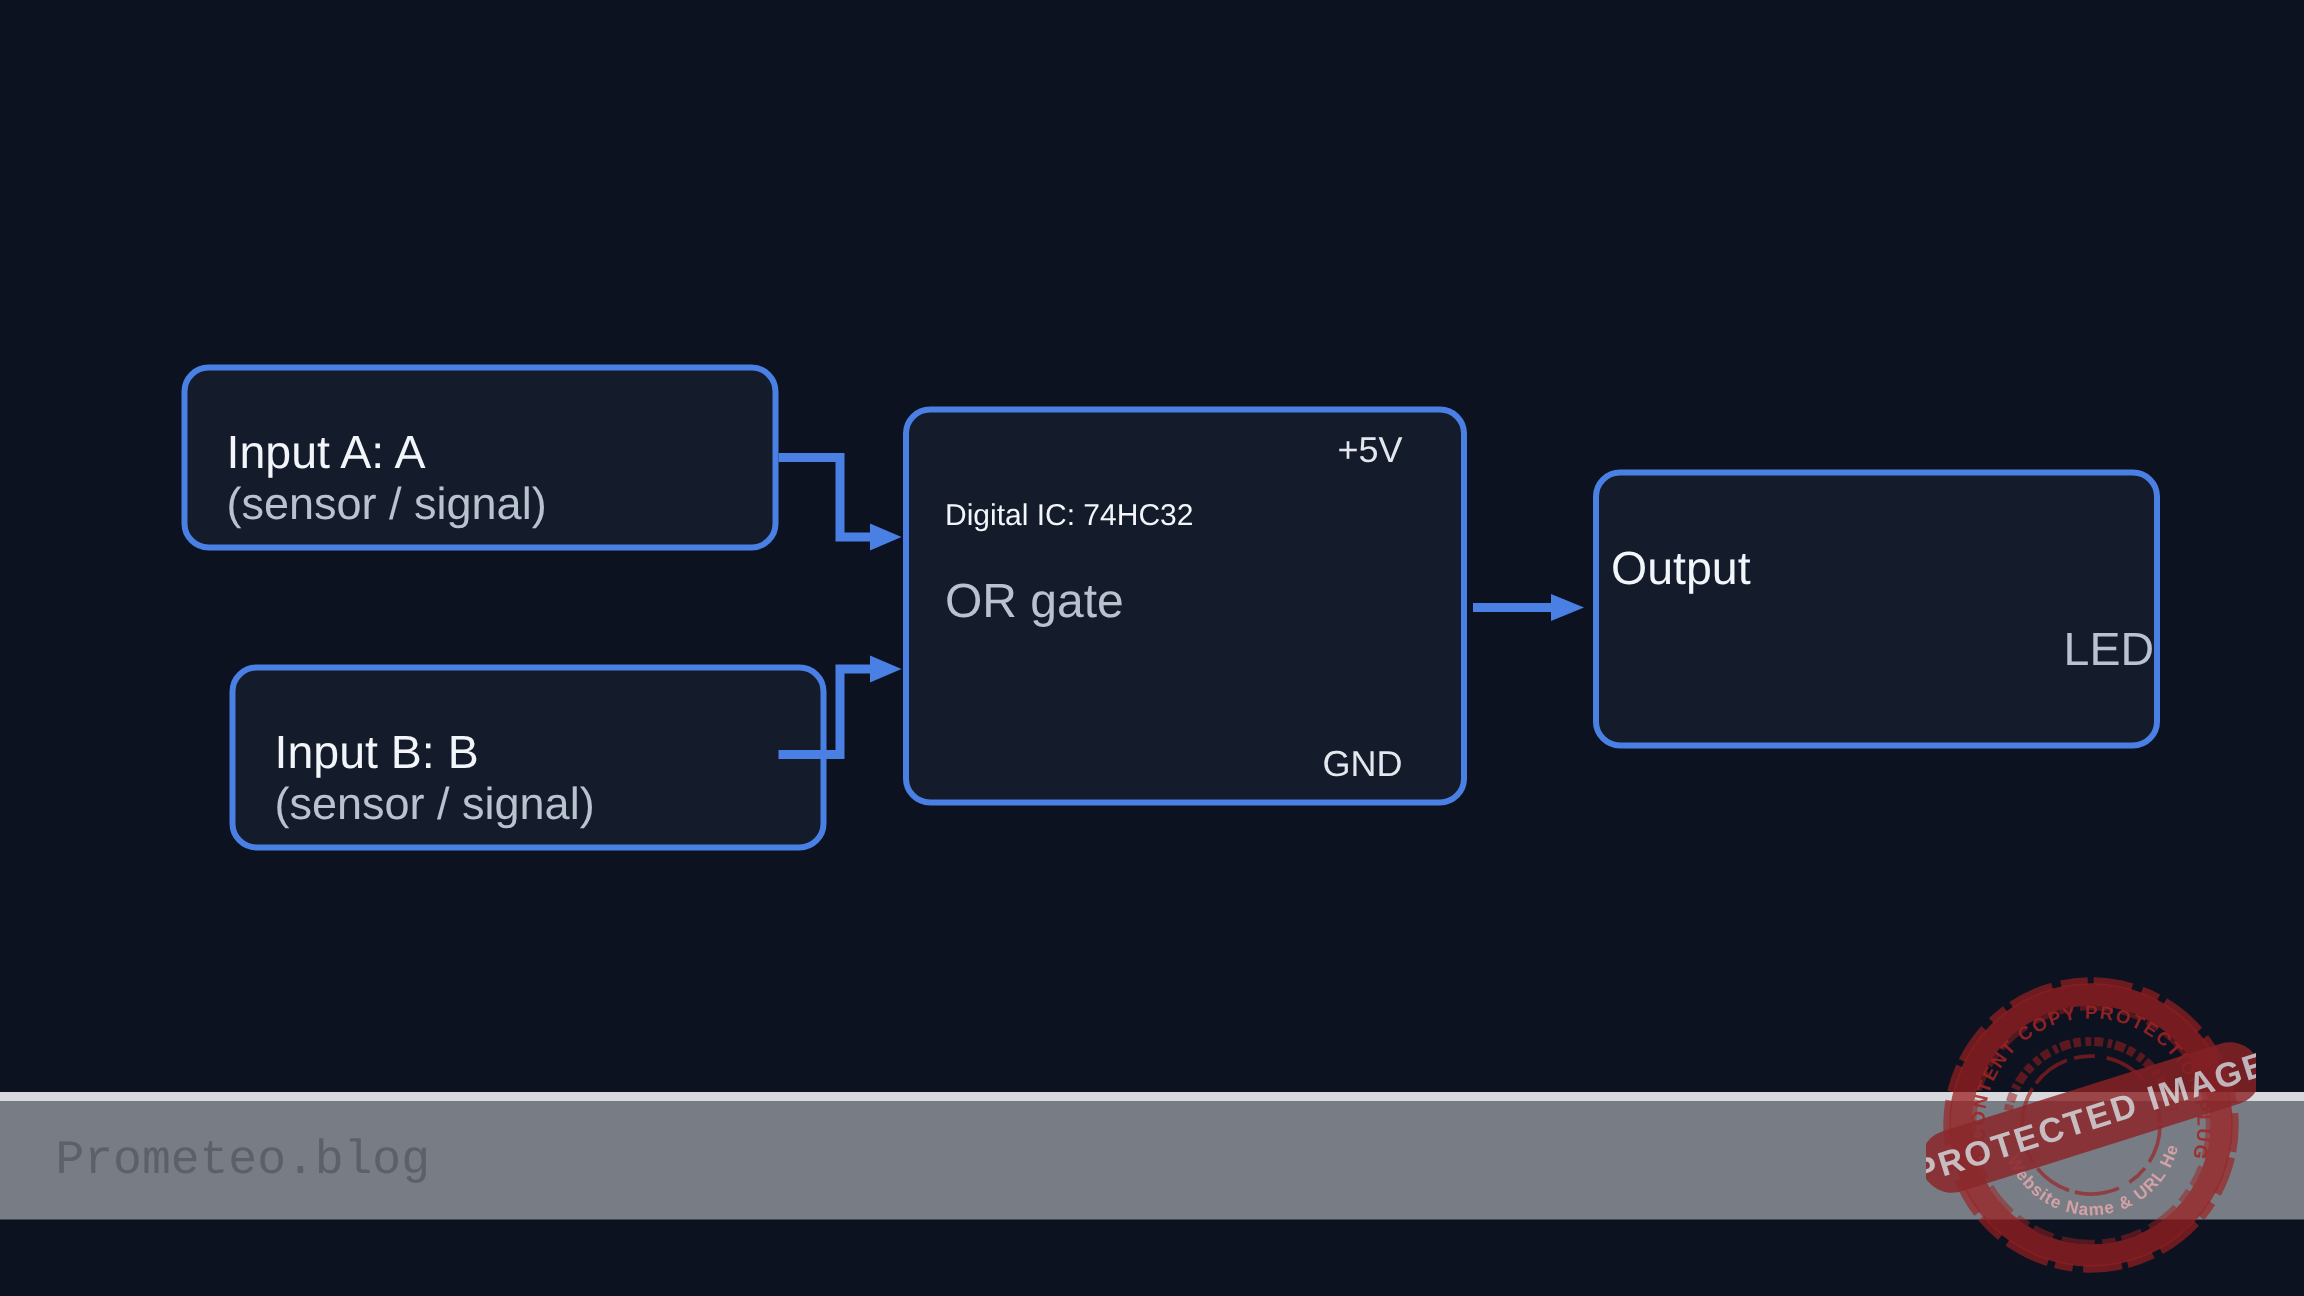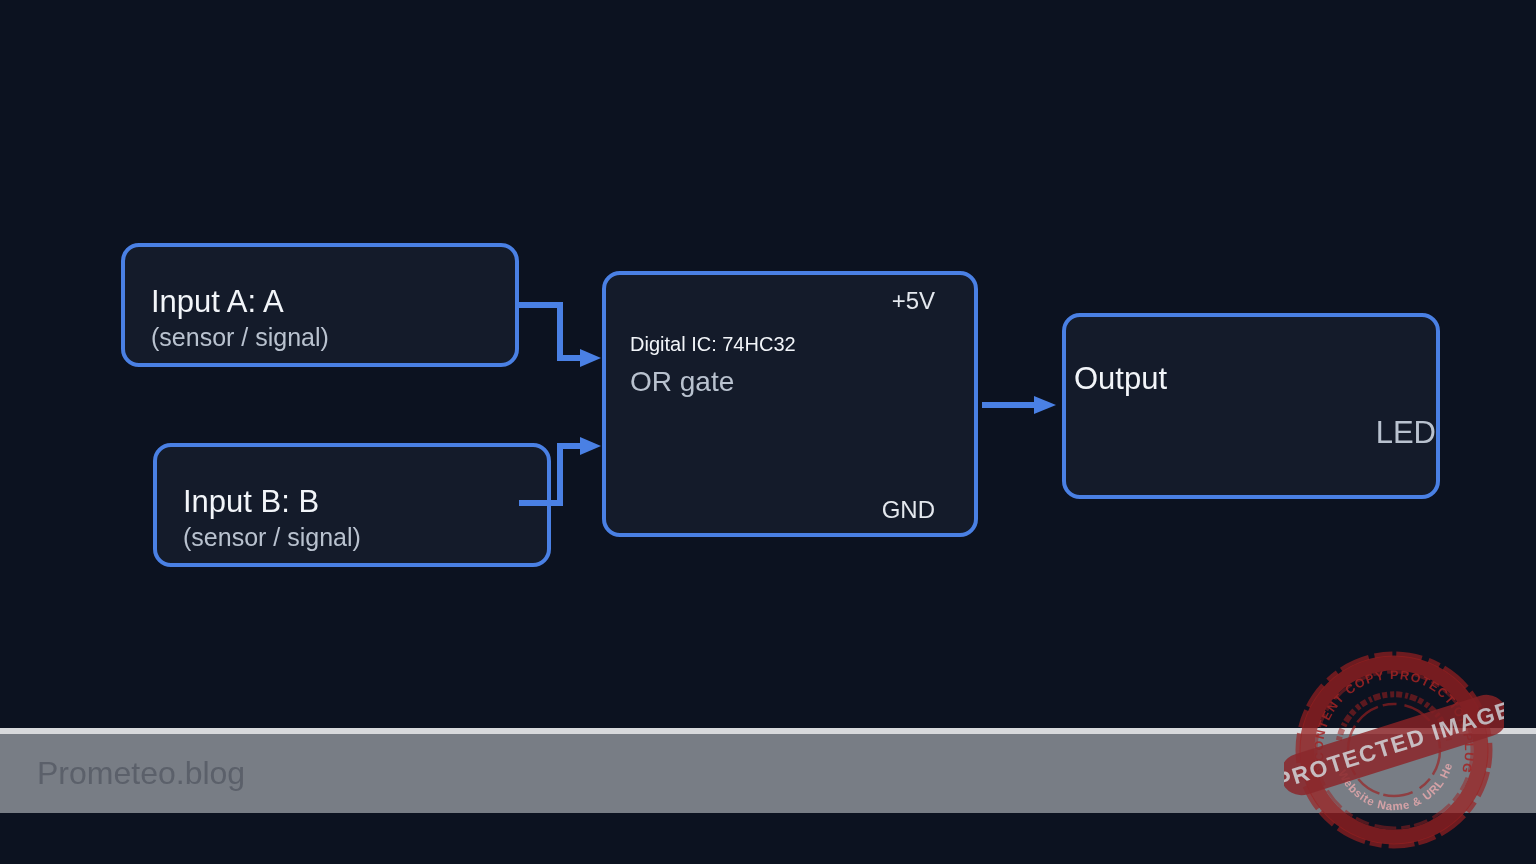--- a/index.html
+++ b/index.html
@@ -14,48 +14,48 @@
     background:var(--boxFill,#141b2a);
     border:4px solid var(--accent,#4a80e4);
     border-radius:18px;
   }
   .node-title{
     color:var(--titleText,#f2f5f9);
     font-size:31px;line-height:38px;white-space:nowrap;
   }
   .node-sub{
     color:var(--subText,#b9c2cf);
-    font-size:25px;line-height:28px;white-space:nowrap;
+    font-size:30px;line-height:28px;white-space:nowrap;
   }
   .box-a{left:121px;top:243px;width:398px;height:124px;padding:36px 0 0 26px;}
   .box-b{left:121px;top:443px;width:398px;height:124px;padding:36px 0 0 26px;margin-left:32px;}
   .box-a .node-sub,.box-b .node-sub{margin-top:2px;}
   .box-ic{left:602px;top:271px;width:376px;height:266px;padding:50px 0 0 24px;}
   .box-ic .node-title{font-size:20px;}
-  .box-ic .node-sub{font-size:28px;line-height:38px;}
+  .box-ic .node-sub{font-size:32px;line-height:38px;margin-top:18px;}
   .box-out{left:1062px;top:313px;width:378px;height:186px;padding:43px 0 0 8px;}
   .box-out .node-sub{font-size:31px;line-height:38px;margin-top:16px;text-align:right;}
   .pin{
     position:absolute;right:39px;
     color:var(--pinText,#e4e8ee);
     font-size:24px;line-height:28px;
   }
   .pin-top{top:12px;}
   .pin-bottom{bottom:9px;text-align:right;}
   
   .wires{position:absolute;left:0;top:0;width:1536px;height:864px;pointer-events:none;}
   .wire{fill:none;stroke:var(--accent,#4a80e4);stroke-width:6px;stroke-linejoin:miter;stroke-linecap:butt;}
   .arrowhead{fill:var(--accent,#4a80e4);stroke:none;}
   
   .footer-bar{
     position:absolute;left:0;top:728px;width:1536px;height:85px;
     box-sizing:border-box;
     background:var(--footerBar,#787d85);
     border-top:6px solid var(--footerStrip,#d8d9dc);
-    display:flex;align-items:center;
+    display:flex;align-items:center;font-family:Liberation Mono, monospace;
   }
   .footer-brand{
     margin-left:37px;
     color:var(--footerText,#5b606a);
     font-size:32px;
   }
   
   .stamp{position:absolute;left:1284px;top:640px;width:220px;height:220px;opacity:.93;}
   .ring-main{fill:none;stroke:var(--stampRed,#9b2020);stroke-width:15px;stroke-opacity:.8;}
   .ring-outer{fill:none;stroke:var(--stampRed,#9b2020);stroke-width:5px;stroke-opacity:.72;

